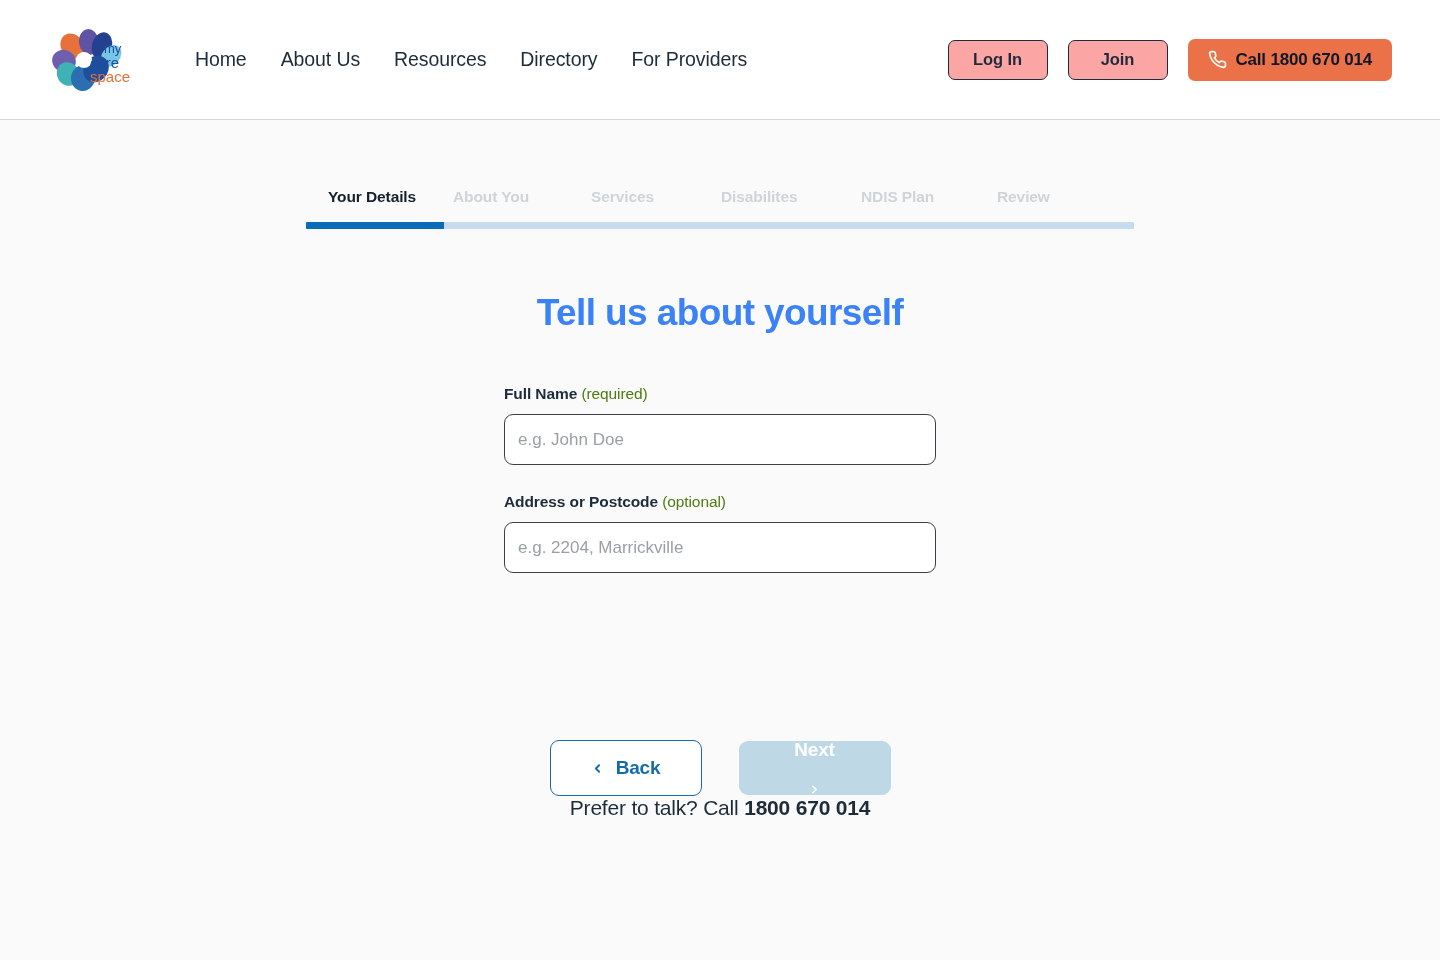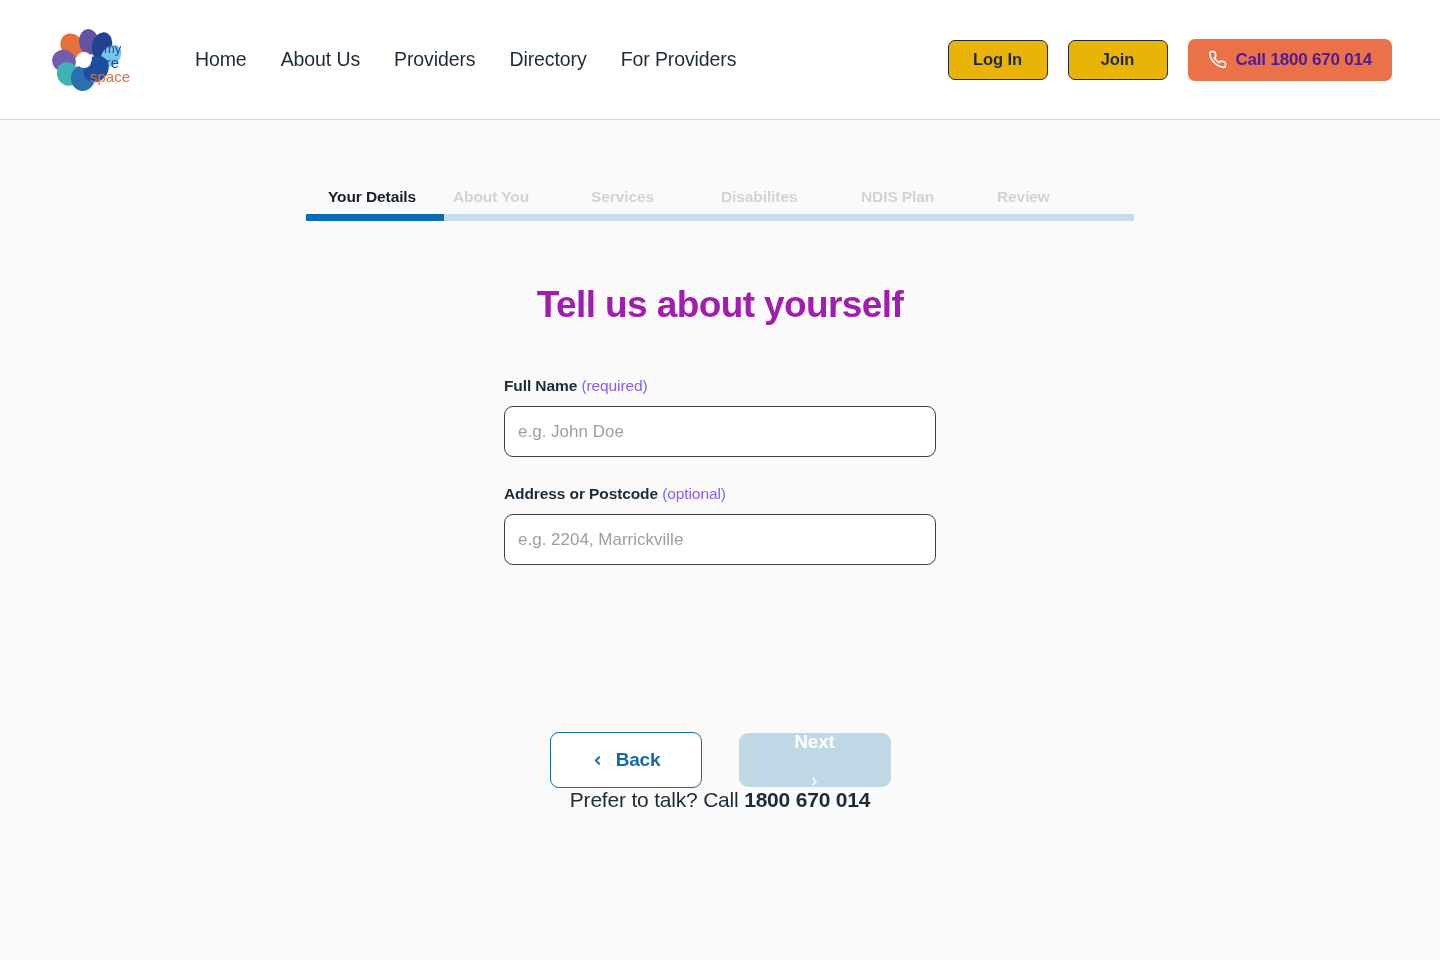--- a/index.html
+++ b/index.html
@@ -59,39 +59,39 @@
     align-items: center;
     gap: 20px;
   }
 
   .btn-outline-dark {
     height: 40px;
     min-width: 100px;
     padding: 16px 22px;
     border: 1.6px solid #1d2b3a;
     border-radius: 7px;
-    background: #eab308;
+    background: #fca5a5;
     color: #1d2b3a;
     font-family: inherit;
     font-size: 16.5px;
     font-weight: 700;
     letter-spacing: -0.1px;
     cursor: pointer;
     display: flex;
     align-items: center;
     justify-content: center;
   }
 
   .btn-call {
     height: 42px;
     padding: 0 20px;
     border: none;
     border-radius: 7px;
     background: #ea7148;
-    color: #4c1d95;
+    color: #0f172a;
     font-family: inherit;
     font-size: 17px;
     font-weight: 700;
     letter-spacing: -0.2px;
     cursor: pointer;
     display: flex;
     align-items: center;
     gap: 9px;
     white-space: nowrap;
   }
@@ -102,21 +102,21 @@
     padding-top: 68px;
   }
 
   .stepper {
     width: 828px;
     margin: 0 auto;
   }
   .step-labels {
     display: flex;
     align-items: flex-end;
-    padding-bottom: 8px;
+    padding-bottom: 16px;
   }
   .step-label {
     font-size: 15.5px;
     font-weight: 700;
     color: #cfd4d9;
     letter-spacing: -0.1px;
     white-space: nowrap;
     cursor: pointer;
     text-align: left;
   }
@@ -140,21 +140,21 @@
     left: 0; top: 0; bottom: 0;
     width: 16.666%;
     background: #0a6cb8;
   }
 
   
   .page-title {
     text-align: center;
     font-size: 37px;
     font-weight: 700;
-    color: #a21caf;
+    color: #3b82f6;
     letter-spacing: -0.6px;
     margin-top: 63px;
   }
 
   .form-area {
     width: 432px;
     margin: 0 auto;
     padding-top: 51px;
   }
 
@@ -165,21 +165,21 @@
     color: #1d2b3a;
     letter-spacing: -0.1px;
     margin-bottom: 11px;
     display: block;
   }
   .field-label .req {
     font-weight: 700;
   }
   .field-label .opt-note {
     font-weight: 400;
-    color: #8b5cf6;
+    color: #4d7c0f;
   }
 
   .text-input {
     width: 100%;
     height: 51px;
     border: 1.4px solid #3c3f44;
     border-radius: 9px;
     background: #ffffff;
     padding: 0 13px;
     font-family: inherit;
@@ -267,21 +267,21 @@
 
       <text x="54" y="24" font-family="Liberation Sans, sans-serif" font-size="13" font-weight="400" fill="#1e4f9e">my</text>
       <text x="40" y="39" font-family="Liberation Sans, sans-serif" font-size="15" font-weight="400" fill="#1e4f9e">care</text>
       <text x="40" y="53" font-family="Liberation Sans, sans-serif" font-size="15" font-weight="400" fill="#e8703a">space</text>
     </svg>
   </a>
 
   <nav class="main-nav">
     <a class="nav-link" href="#">Home</a>
     <a class="nav-link" href="#">About Us</a>
-    <a class="nav-link" href="#">Providers</a>
+    <a class="nav-link" href="#">Resources</a>
     <a class="nav-link" href="#">Directory</a>
     <a class="nav-link" href="#">For Providers</a>
   </nav>
 
   <div class="header-actions">
     <button class="btn-outline-dark">Log In</button>
     <button class="btn-outline-dark">Join</button>
     <button class="btn-call">
       <svg width="19" height="19" viewBox="0 0 24 24" fill="none" stroke="#ffffff" stroke-width="2.1" stroke-linecap="round" stroke-linejoin="round">
         <path d="M22 16.92v3a2 2 0 0 1-2.18 2 19.8 19.8 0 0 1-8.63-3.07 19.5 19.5 0 0 1-6-6A19.8 19.8 0 0 1 2.12 4.18 2 2 0 0 1 4.11 2h3a2 2 0 0 1 2 1.72c.13.96.36 1.9.7 2.81a2 2 0 0 1-.45 2.11L8.09 9.91a16 16 0 0 0 6 6l1.27-1.27a2 2 0 0 1 2.11-.45c.91.34 1.85.57 2.81.7A2 2 0 0 1 22 16.92z"></path>

